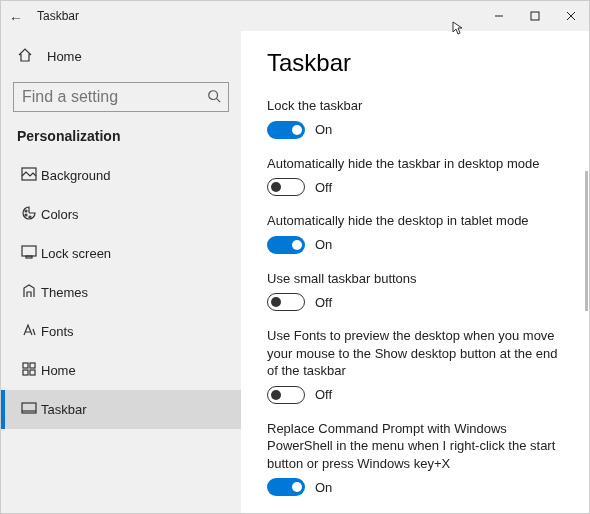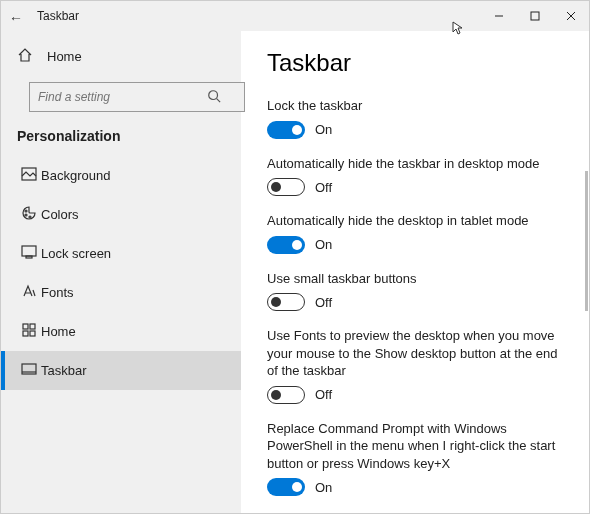--- a/index.html
+++ b/index.html
@@ -8,21 +8,21 @@
 .titlebar .back { width: 30px; text-align: center; font-size: 14px; color: #333; cursor: default; }
 .titlebar .title { font-size: 12px; color: #222; margin-left: 6px; }
 .titlebar .spacer { flex: 1; }
 .winbtn { width: 36px; height: 30px; display: flex; align-items: center; justify-content: center; font-size: 11px; color: #222; }
 .winbtn svg { width: 10px; height: 10px; stroke: #222; fill: none; stroke-width: 1; }
 .container { display: flex; height: calc(100% - 30px); }
 .sidebar { width: 240px; background: #f0f0f0; padding-top: 8px; }
 .homebtn { display: flex; align-items: center; gap: 14px; padding: 8px 16px; font-size: 13px; color: #222; }
 .homebtn svg { width: 16px; height: 16px; stroke: #333; fill: none; stroke-width: 1.2; }
 .search { margin: 8px 12px 12px 12px; position: relative; }
-.search input { width: 100%; height: 30px; border: 1px solid #999; background: #f0f0f0; padding: 0 28px 0 8px; font-size: 12px; font-style: italic; color: #555; margin-left: 16px; }
+.search input { width: 100%; height: 30px; border: 1px solid #999; background: #f0f0f0; padding: 0 28px 0 8px; font-size: 16px; color: #555; }
 .search .sicon { position: absolute; right: 8px; top: 7px; }
 .search .sicon svg { width: 14px; height: 14px; stroke: #555; fill: none; stroke-width: 1.4; }
 .cat { font-size: 14px; font-weight: 600; color: #222; padding: 4px 16px 12px 16px; }
 .navitem { display: flex; align-items: center; gap: 4px; padding: 10px 16px; font-size: 13px; color: #222; border-left: 4px solid transparent; }
 .navitem.active { background: #d8d8d8; border-left: 4px solid #0078d7; }
 .navitem svg { width: 16px; height: 16px; stroke: #333; fill: none; stroke-width: 1.2; }
 .content { flex: 1; padding: 18px 26px 0 26px; overflow: hidden; position: relative; }
 .content h1 { font-size: 24px; font-weight: 400; margin-bottom: 20px; }
 .setting { margin-bottom: 16px; }
 .setting-label { font-size: 13px; color: #222; margin-bottom: 6px; line-height: 1.35; }
@@ -98,20 +98,27 @@
     </div>
     <div class="navitem">
       <span><svg viewBox="0 0 16 16">
             <rect x="1" y="2" width="14" height="10"></rect>
             <rect x="5" y="12" width="6" height="2"></rect>
           </svg></span>
       <span>Lock screen</span>
     </div>
     <div class="navitem">
       <span><svg viewBox="0 0 16 16">
+            <path d="M3 14 L3 5 L8 2 L13 5 L13 14"></path>
+            <path d="M6 14 V9 H10 V14"></path>
+          </svg></span>
+      <span>Themes</span>
+    </div>
+    <div class="navitem">
+      <span><svg viewBox="0 0 16 16">
             <path d="M3 13 L7 3 L11 13 M4.5 10 H9.5"></path>
             <path d="M12 7 L14 13"></path>
           </svg></span>
       <span>Fonts</span>
     </div>
     <div class="navitem">
       <span><svg viewBox="0 0 16 16">
             <rect x="2" y="2" width="5" height="5"></rect>
             <rect x="9" y="2" width="5" height="5"></rect>
             <rect x="2" y="9" width="5" height="5"></rect>

